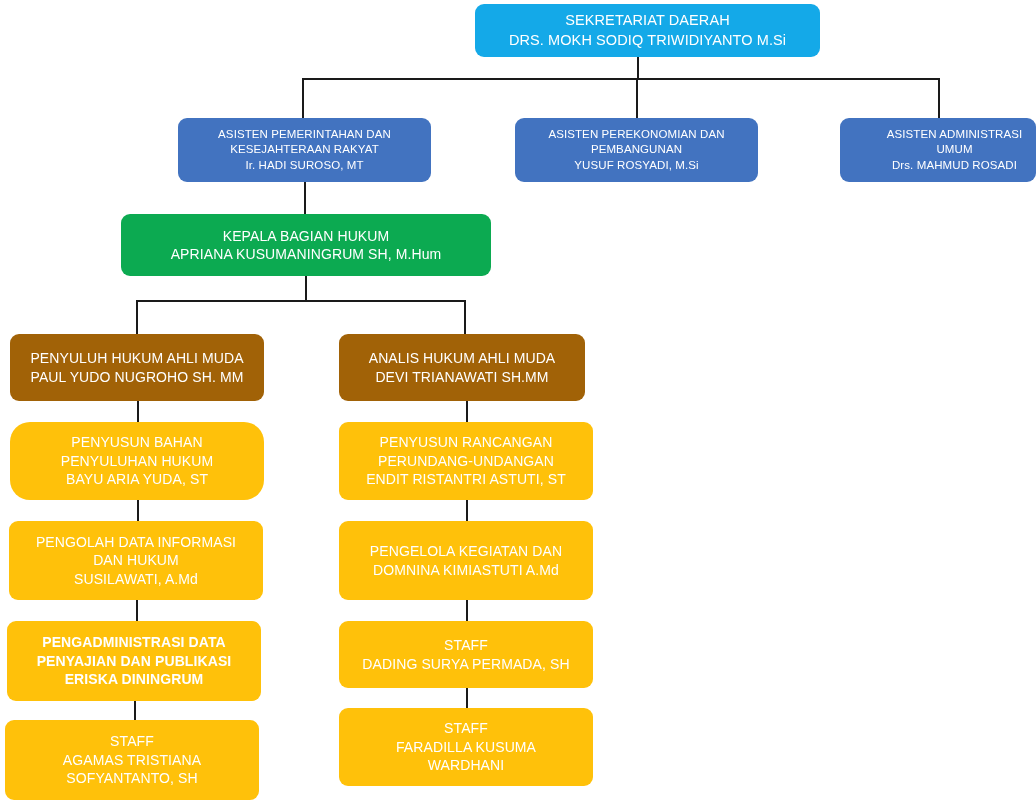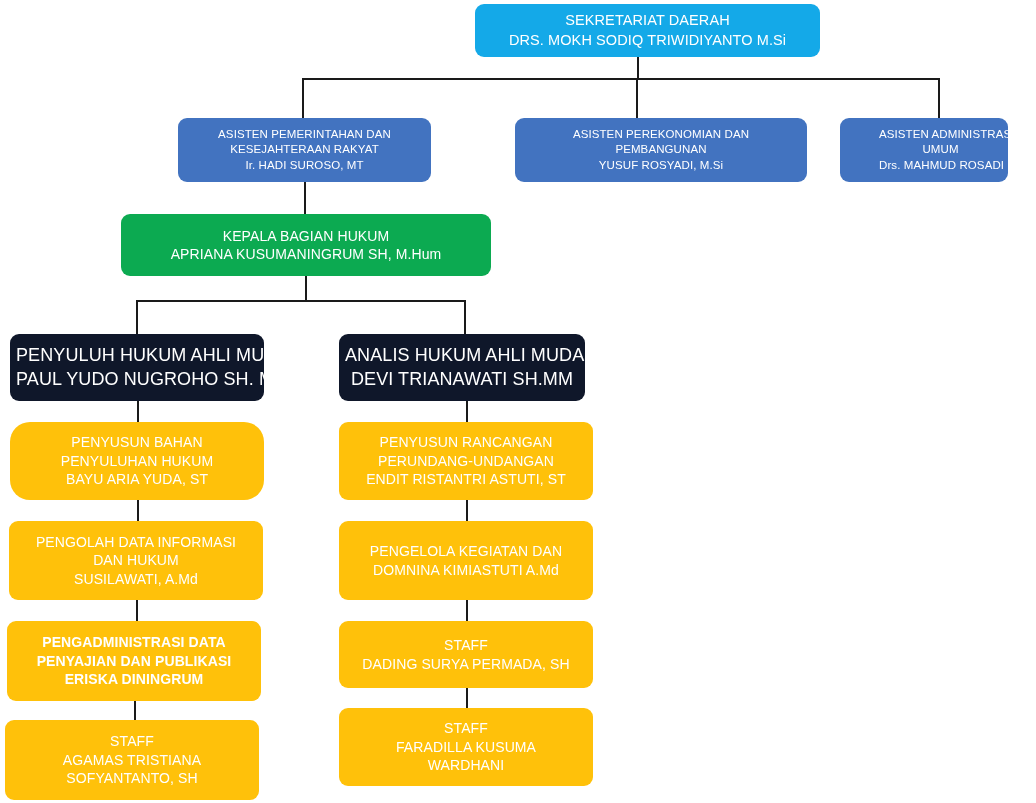--- a/index.html
+++ b/index.html
@@ -50,22 +50,22 @@
     font-size: 11.5px;
   }
   .lvl-kepala {
     background: #0aa css;
   }
   .lvl-kepala {
     background: #0caa51;
     font-size: 14px;
   }
   .lvl-ahli {
-    background: #0f172a;
-    font-size: 18px;
+    background: #a16207;
+    font-size: 14px;
   }
   .lvl-staff {
     background: #ffc10a;
     font-size: 14px;
   }
   .conn {
     position: absolute;
     background: #1a1a1a;
     z-index: 1;
   }
@@ -108,29 +108,29 @@
   </div>
 
   <div class="node lvl-asisten" style="left:178px; top:118px; width:253px; height:64px;">
     <span class="lines">
       <span class="ln">ASISTEN PEMERINTAHAN DAN</span>
       <span class="ln">KESEJAHTERAAN RAKYAT</span>
       <span class="ln">Ir. HADI SUROSO, MT</span>
     </span>
   </div>
 
-  <div class="node lvl-asisten" style="left:515px; top:118px; width:292px; height:64px;">
+  <div class="node lvl-asisten" style="left:515px; top:118px; width:243px; height:64px;">
     <span class="lines">
       <span class="ln">ASISTEN PEREKONOMIAN DAN</span>
       <span class="ln">PEMBANGUNAN</span>
       <span class="ln">YUSUF ROSYADI, M.Si</span>
     </span>
   </div>
 
-  <div class="node lvl-asisten" style="left:840px; top:118px; width:168px; height:64px;padding-left:39px;">
+  <div class="node lvl-asisten" style="left:840px; top:118px; width:196px; height:64px;padding-left:39px;">
     <span class="lines">
       <span class="ln">ASISTEN ADMINISTRASI</span>
       <span class="ln">UMUM</span>
       <span class="ln">Drs. MAHMUD ROSADI</span>
     </span>
   </div>
 
   <div class="node lvl-kepala" style="left:121px; top:214px; width:370px; height:62px;">
     <span class="lines">
       <span class="ln">KEPALA BAGIAN HUKUM</span>

